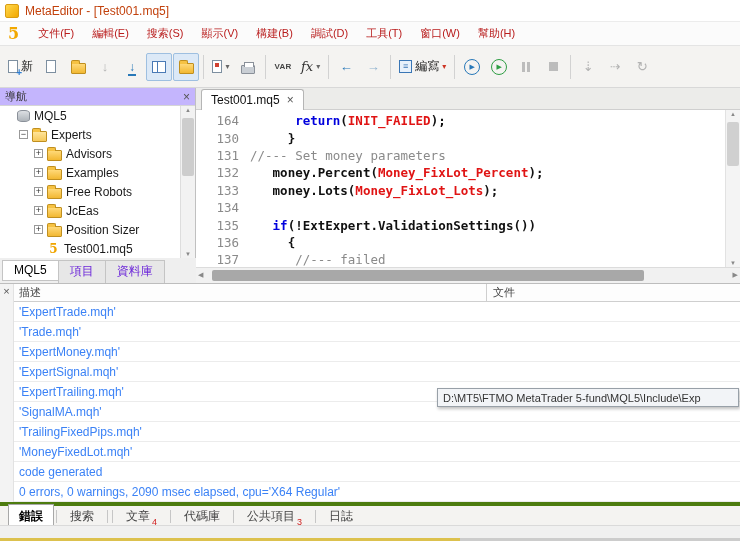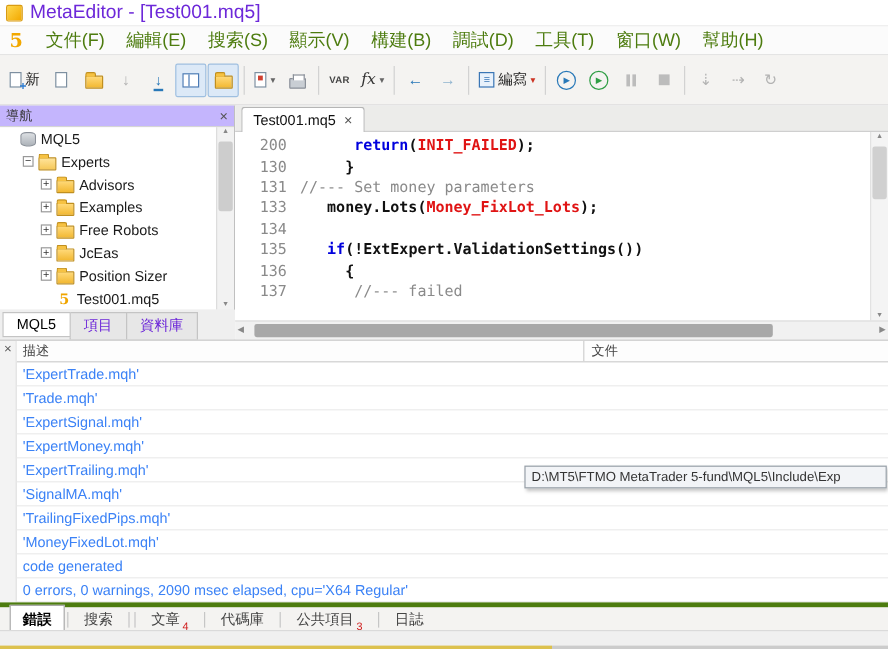--- a/index.html
+++ b/index.html
@@ -2,26 +2,26 @@
 <html><head>
 <meta charset="utf-8">
 <style>
   *{margin:0;padding:0;box-sizing:border-box}
   body{font-family:"Liberation Sans","DejaVu Sans",sans-serif;background:#d4d0c8}
   .app{position:relative;width:740px;height:541px;background:#f0f0f0;overflow:hidden}
 
   
   .titlebar{position:absolute;left:0;top:0;width:740px;height:22px;background:#ffffff;border-bottom:1px solid #ececec;display:flex;align-items:center;gap:6px;padding-left:5px}
   .app-icon{width:14px;height:14px;border-radius:2px;background:linear-gradient(135deg,#ffd84d,#f2a800);border:1px solid #d99c12}
-  .wtitle{font-size:16px;color:#6d28d9}
+  .wtitle{font-size:12px;color:#c2410c}
 
   
   .menubar{position:absolute;left:0;top:22px;width:740px;height:24px;background:#fbfbfb;border-bottom:1px solid #e4e4e4;display:flex;align-items:center}
   .mql-logo{font-family:"DejaVu Serif",serif;font-size:16px;font-weight:bold;color:#f2a800;padding:0 10px 0 8px}
-  .menu-item{font-size:15px;color:#4d7c0f;padding:4px 9px;cursor:default}
+  .menu-item{font-size:11px;color:#b91c1c;padding:4px 9px;cursor:default}
 
   
   .toolbar{position:absolute;left:0;top:46px;width:740px;height:42px;background:#f4f3f1;border-bottom:1px solid #d8d8d8;display:flex;align-items:center;padding-left:4px;gap:1px}
   .tbtn{height:28px;min-width:26px;display:flex;align-items:center;justify-content:center;gap:3px;border:1px solid transparent;border-radius:2px;padding:0 3px;color:#333}
   .tbtn.toggled{background:#dce9f7;border-color:#9ebfe0}
   .tlabel{font-size:12px;color:#222;white-space:nowrap}
   .tsep{width:1px;height:24px;background:#d2d2d2;margin:0 3px;flex:none}
   .glyph{font-size:13px;line-height:1}
   .g-sm{font-size:8px}
   .c-blue{color:#2878b8}.c-lblue{color:#8fb3cf}.c-gray{color:#b3b3b3}.c-green{color:#2f9e44}.c-red{color:#cc3322}.c-dim{color:#666}
@@ -272,30 +272,34 @@
 
   <div class="editor">
     <div class="editor-tabbar">
       <div class="editor-tab">
         <span>Test001.mq5</span>
         <span class="close-glyph">×</span>
       </div>
     </div>
     <div class="code" id="code">
         <div class="code-line">
-          <span class="line-num">200</span>
+          <span class="line-num">164</span>
           <span class="code-text"><span class="seg plain">      </span><span class="seg kw">return</span><span class="seg plain">(</span><span class="seg const">INIT_FAILED</span><span class="seg plain">);</span></span>
         </div>
         <div class="code-line">
           <span class="line-num">130</span>
           <span class="code-text"><span class="seg plain">     }</span></span>
         </div>
         <div class="code-line">
           <span class="line-num">131</span>
           <span class="code-text"><span class="seg com">//--- Set money parameters</span></span>
+        </div>
+        <div class="code-line">
+          <span class="line-num">132</span>
+          <span class="code-text"><span class="seg plain">   money.Percent(</span><span class="seg const">Money_FixLot_Percent</span><span class="seg plain">);</span></span>
         </div>
         <div class="code-line">
           <span class="line-num">133</span>
           <span class="code-text"><span class="seg plain">   money.Lots(</span><span class="seg const">Money_FixLot_Lots</span><span class="seg plain">);</span></span>
         </div>
         <div class="code-line">
           <span class="line-num">134</span>
         </div>
         <div class="code-line">
           <span class="line-num">135</span>
@@ -331,24 +335,24 @@
       <span class="col-file">文件</span>
     </div>
     <div class="out-rows" id="out-rows">
         <div class="out-row">
           <span class="out-text">'ExpertTrade.mqh'</span>
         </div>
         <div class="out-row">
           <span class="out-text">'Trade.mqh'</span>
         </div>
         <div class="out-row">
+          <span class="out-text">'ExpertMoney.mqh'</span>
+        </div>
+        <div class="out-row">
           <span class="out-text">'ExpertSignal.mqh'</span>
-        </div>
-        <div class="out-row">
-          <span class="out-text">'ExpertMoney.mqh'</span>
         </div>
         <div class="out-row">
           <span class="out-text">'ExpertTrailing.mqh'</span>
         </div>
         <div class="out-row">
           <span class="out-text">'SignalMA.mqh'</span>
         </div>
         <div class="out-row">
           <span class="out-text">'TrailingFixedPips.mqh'</span>
         </div>

